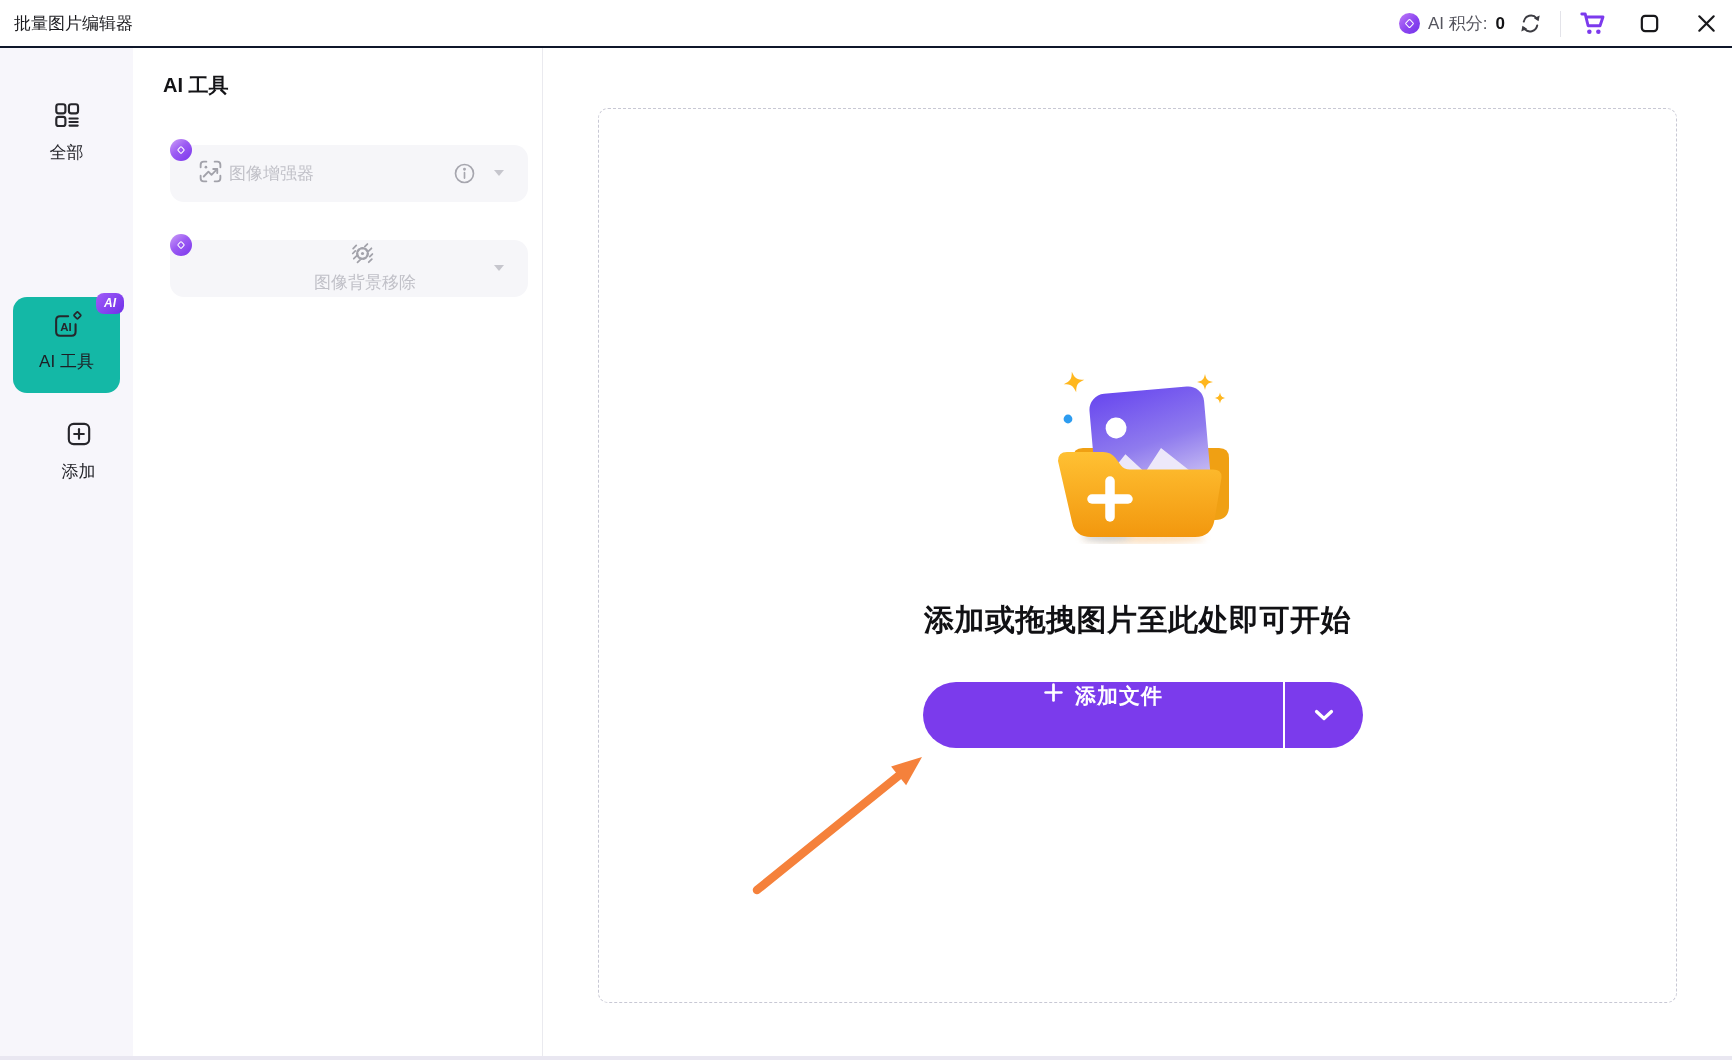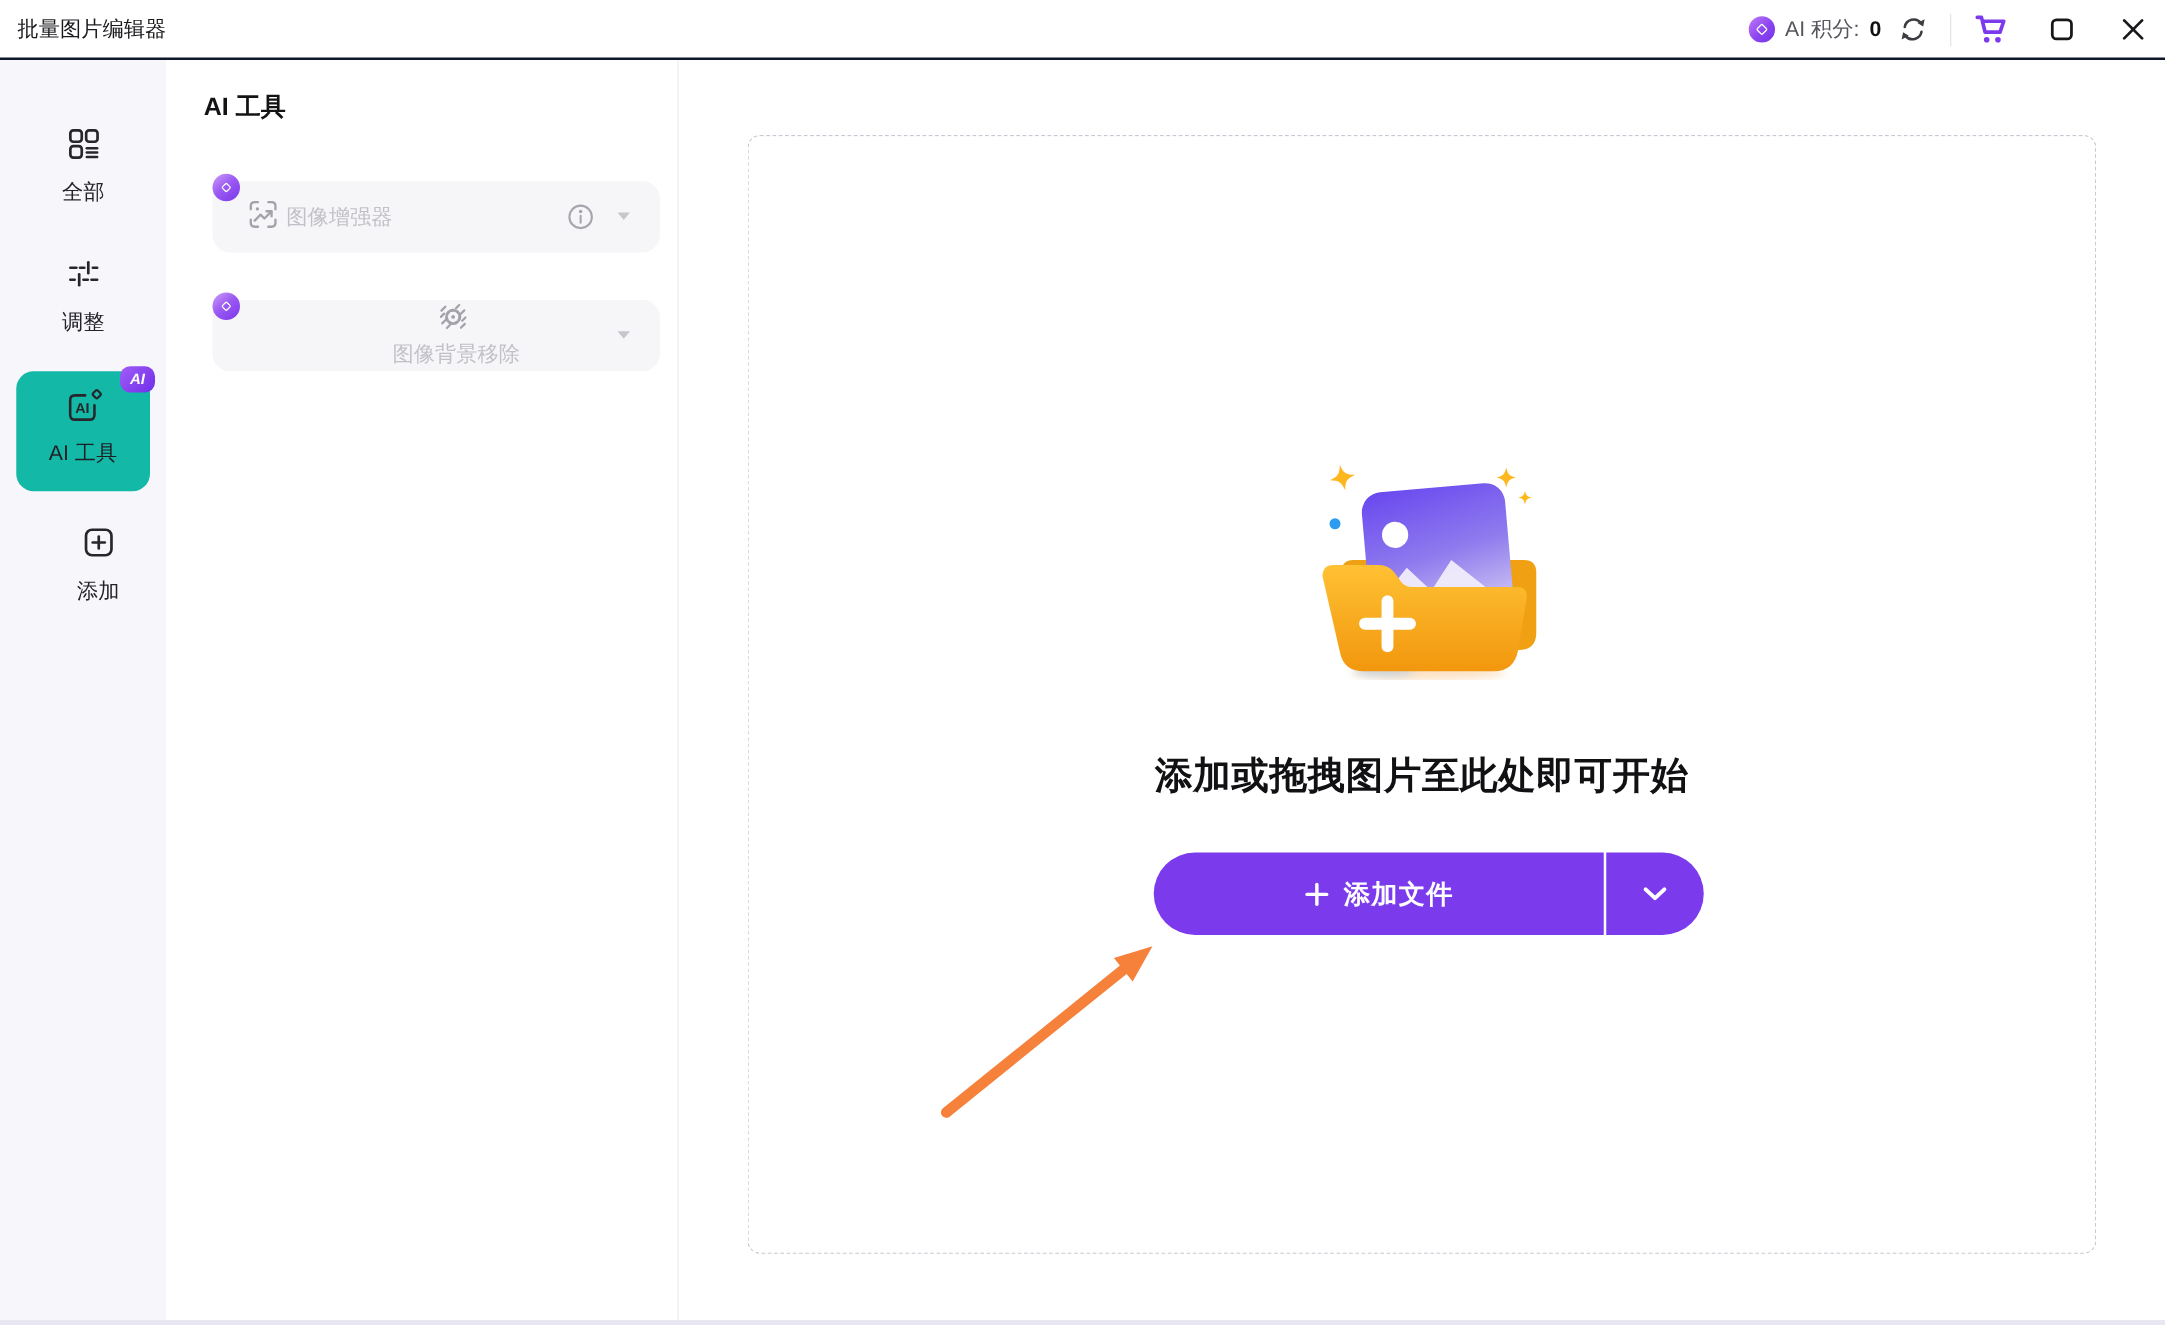--- a/index.html
+++ b/index.html
@@ -69,21 +69,21 @@
   .main { position:absolute; left:543px; top:48px; width:1189px; height:1008px;
           background:#fff; }
   .dropzone { position:absolute; left:55px; top:60px; width:1079px; height:895px;
               border:1.5px dashed #C8C8D4; border-radius:10px; }
   .illus { position:absolute; left:500px; top:300px; }
   .headline { position:absolute; left:0; top:552px; width:1189px; text-align:center;
               font-size:30px; font-weight:700; color:#111114; letter-spacing:0.5px; }
   .add-btn-group { position:absolute; left:380px; top:634px; width:440px; height:66px;
                    display:flex; gap:2px; }
   .add-btn-main { flex:1; background:#7B3BEC; border-radius:33px 0 0 33px;
-                  display:flex; align-items:center; justify-content:center;
+                  display:flex; justify-content:center;
                   cursor:pointer; }
   .add-btn-main .txt { color:#fff; font-size:21px; font-weight:700; margin-left:11px;
                        letter-spacing:1px; }
   .add-btn-drop { width:78px; background:#7B3BEC; border-radius:0 33px 33px 0;
                   display:flex; align-items:center; justify-content:center;
                   cursor:pointer; }
   .arrow-svg { position:absolute; left:197px; top:692px; pointer-events:none; }
 
   .bottom-strip { position:absolute; left:0; bottom:0; width:1732px; height:4px;
                   background:#E9E7F1; }
@@ -150,35 +150,20 @@
         <g stroke-width="1.9" stroke-linecap="round">
           <path d="M16.3,17.3 h7.7"></path>
             <path d="M16.3,20.6 h7.7"></path>
             <path d="M16.3,23.9 h7.7"></path>
         </g>
       </svg>
     </span>
     <span class="lbl">全部</span>
   </div>
 
-  <div class="side-item si-adjust">
-    <span class="ic">
-      <svg width="30" height="30" viewBox="0 0 28 28" fill="none" stroke="#26262B" stroke-width="2" stroke-linecap="round">
-        <path d="M4,9.5 h4.5"></path>
-          <path d="M11.2,9.5 h3.2"></path>
-          <path d="M20.8,9.5 h3.2"></path>
-        <path d="M17.4,5.4 v8.2"></path>
-        <path d="M4,18.5 h3.2"></path>
-          <path d="M13.8,18.5 h3.2"></path>
-          <path d="M19.8,18.5 h4.2"></path>
-        <path d="M10.6,14.4 v8.2"></path>
-      </svg>
-    </span>
-    <span class="lbl">调整</span>
-  </div>
 
   <div class="side-item-active">
     <span class="ai-corner-badge">AI</span>
     <span class="ic">
       <svg width="32" height="30" viewBox="0 0 28 26" fill="none" stroke="#26262B" stroke-width="1.8">
         <path d="M15,4.5 H8 Q4.5,4.5 4.5,8 V18 Q4.5,21.5 8,21.5 H18 Q21.5,21.5 21.5,18 V11.5" stroke-linecap="round"></path>
         <rect x="20.8" y="1.4" width="4.6" height="4.6" rx="0.9" transform="rotate(45 23.1 3.7)" stroke-width="1.5"></rect>
         <text x="13" y="17" text-anchor="middle" font-size="10" font-weight="700" fill="#26262B" stroke="none" font-family="Liberation Sans, sans-serif">AI</text>
       </svg>
     </span>

